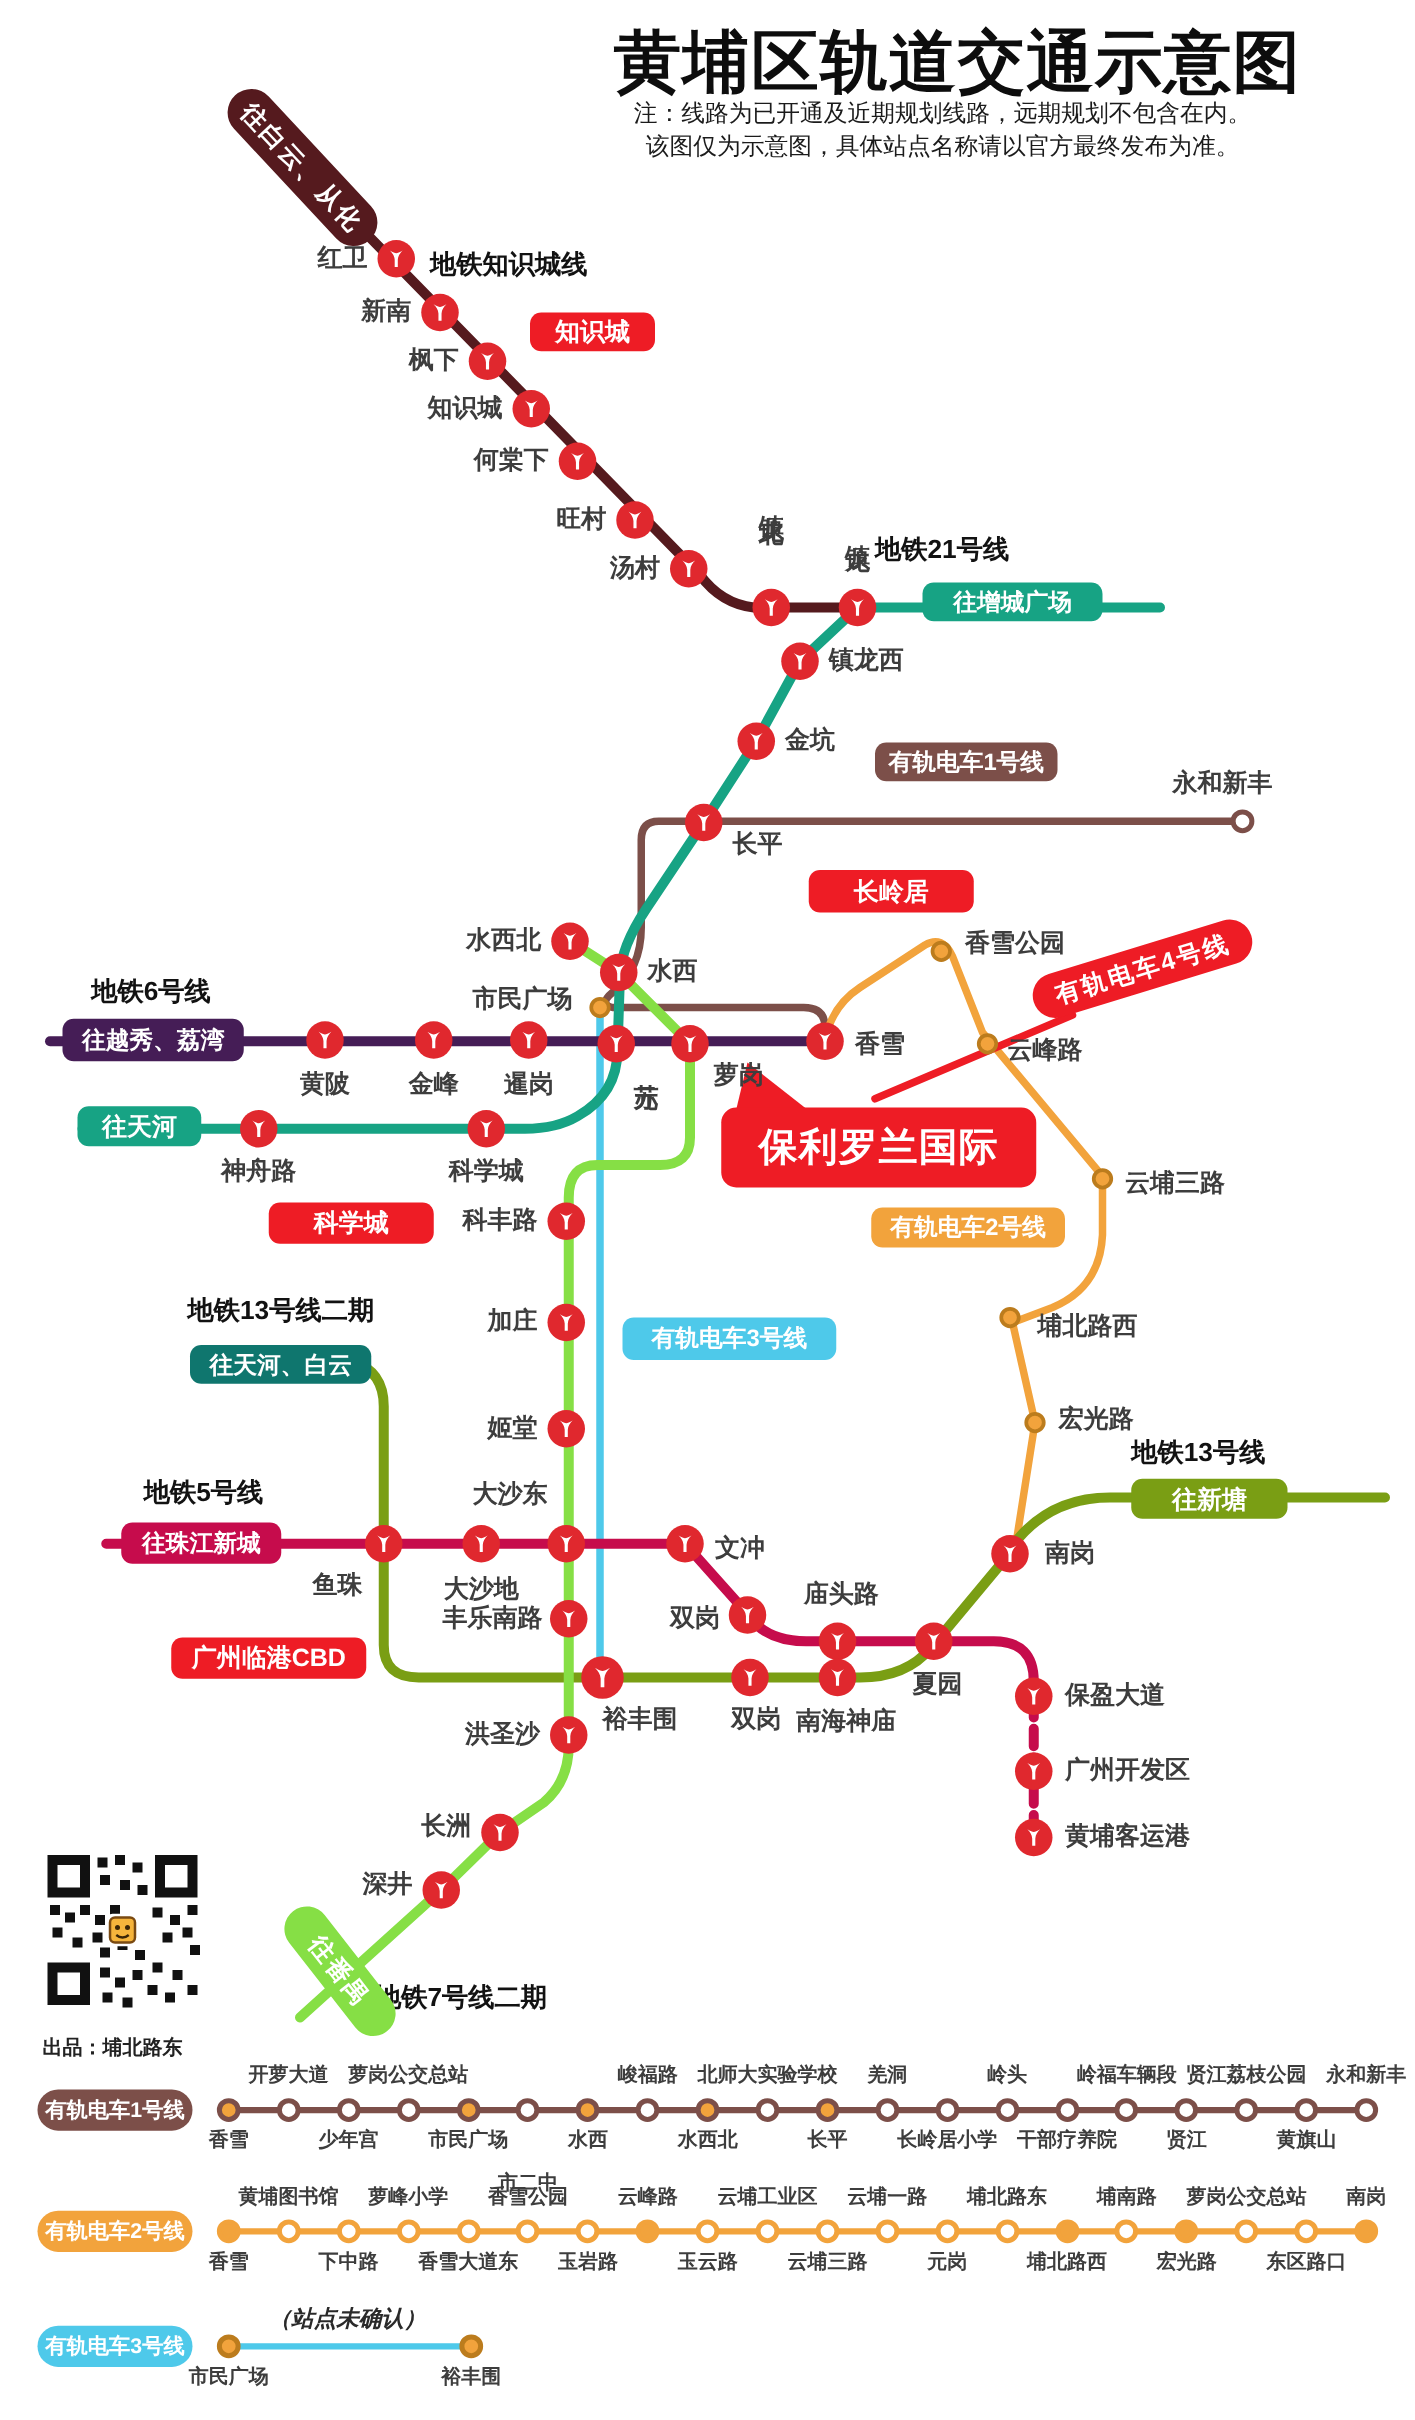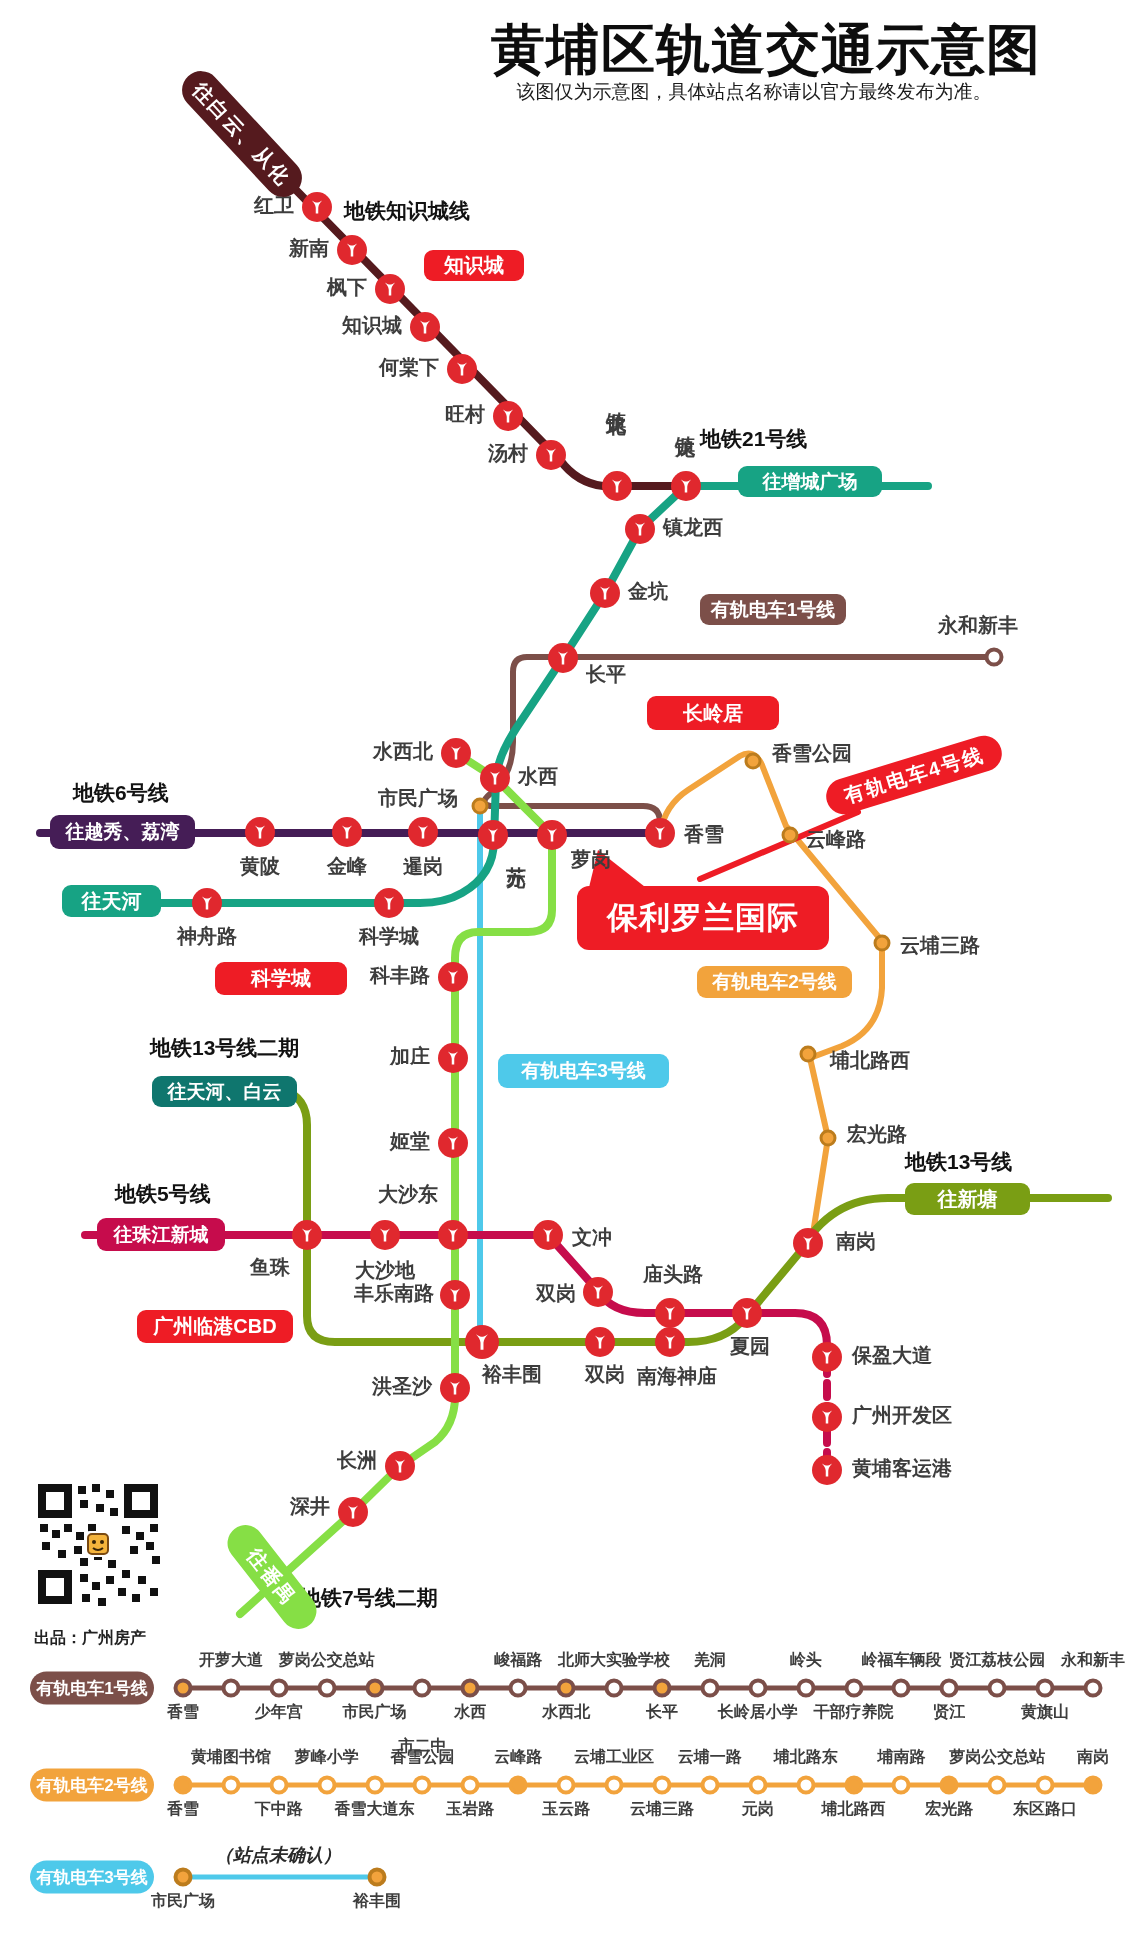--- a/index.html
+++ b/index.html
@@ -36,20 +36,21 @@
   .lnote{position:absolute;font-size:18px;font-weight:bold;color:#2a2a2a;
     white-space:nowrap;transform:translateX(-50%);font-style:italic;}
   .qrcap{position:absolute;left:34px;top:1628px;font-size:16px;font-weight:bold;color:#222;}
 </style>
 </head>
 <body>
 
 <div id="stage">
   <div class="title">黄埔区轨道交通示意图</div>
   <div class="notes">
+    <div>注：线路为已开通及近期规划线路，远期规划不包含在内。</div>
     <div>该图仅为示意图，具体站点名称请以官方最终发布为准。</div>
   </div>
 
   <svg id="railsvg" width="1132" height="1936" viewBox="0 0 1132 1936">
       <path d="M 480 810 L 480 1336" stroke="#4ec9ea" stroke-width="6" fill="none" stroke-linecap="round" stroke-linejoin="round"></path>
       <path d="M 994 657 L 527 657 Q 513 657 513 672 L 513 742 Q 513 775 490 794 Q 479 803 490 806 L 643 806 Q 660 806 660 822 L 660 833" stroke="#7c4f49" stroke-width="6" fill="none" stroke-linecap="round" stroke-linejoin="round"></path>
       <path d="M 660 833 Q 665 805 688 790 L 740 756 Q 754 748 762 765 L 786 826 L 882 941 L 882 988 Q 880 1030 842 1046 L 810 1058 L 828 1138 L 812 1240" stroke="#f2a33c" stroke-width="6" fill="none" stroke-linecap="round" stroke-linejoin="round"></path>
       <path d="M 700 879 L 858 812" stroke="#ee1c25" stroke-width="6" fill="none" stroke-linecap="round" stroke-linejoin="round"></path>
       <path d="M 282 1089 Q 307 1097 307 1125 L 307 1316 Q 307 1342 335 1342 L 688 1342 Q 725 1342 745 1318 L 800 1252 Q 830 1198 888 1198 L 1108 1198" stroke="#7a9e14" stroke-width="8" fill="none" stroke-linecap="round" stroke-linejoin="round"></path>
       <path d="M 85 1235 L 548 1235 L 598 1291 Q 612 1313 645 1313 L 795 1313 Q 827 1313 827 1345 L 827 1360" stroke="#c60c4c" stroke-width="8" fill="none" stroke-linecap="round" stroke-linejoin="round"></path>
@@ -490,14 +491,14 @@
       <rect x="48" y="114" width="8" height="8"></rect>
         <rect x="64" y="118" width="8" height="8"></rect>
       <rect x="98" y="114" width="8" height="8"></rect>
     </g>
     <rect x="51" y="51" width="26" height="26" rx="5" fill="#fff"></rect>
     <rect x="54" y="54" width="20" height="20" rx="4" fill="#f5b43c" stroke="#7a4a12" stroke-width="2"></rect>
     <circle cx="60" cy="62" r="2" fill="#3a2507"></circle>
       <circle cx="68" cy="62" r="2" fill="#3a2507"></circle>
     <path d="M59 68 q5 4 10 0" stroke="#3a2507" stroke-width="2" fill="none"></path>
   </svg>
-  <div class="qrcap">出品：广州房产</div>
+  <div class="qrcap">出品：埔北路东</div>
 </div>
 
 </body></html>

